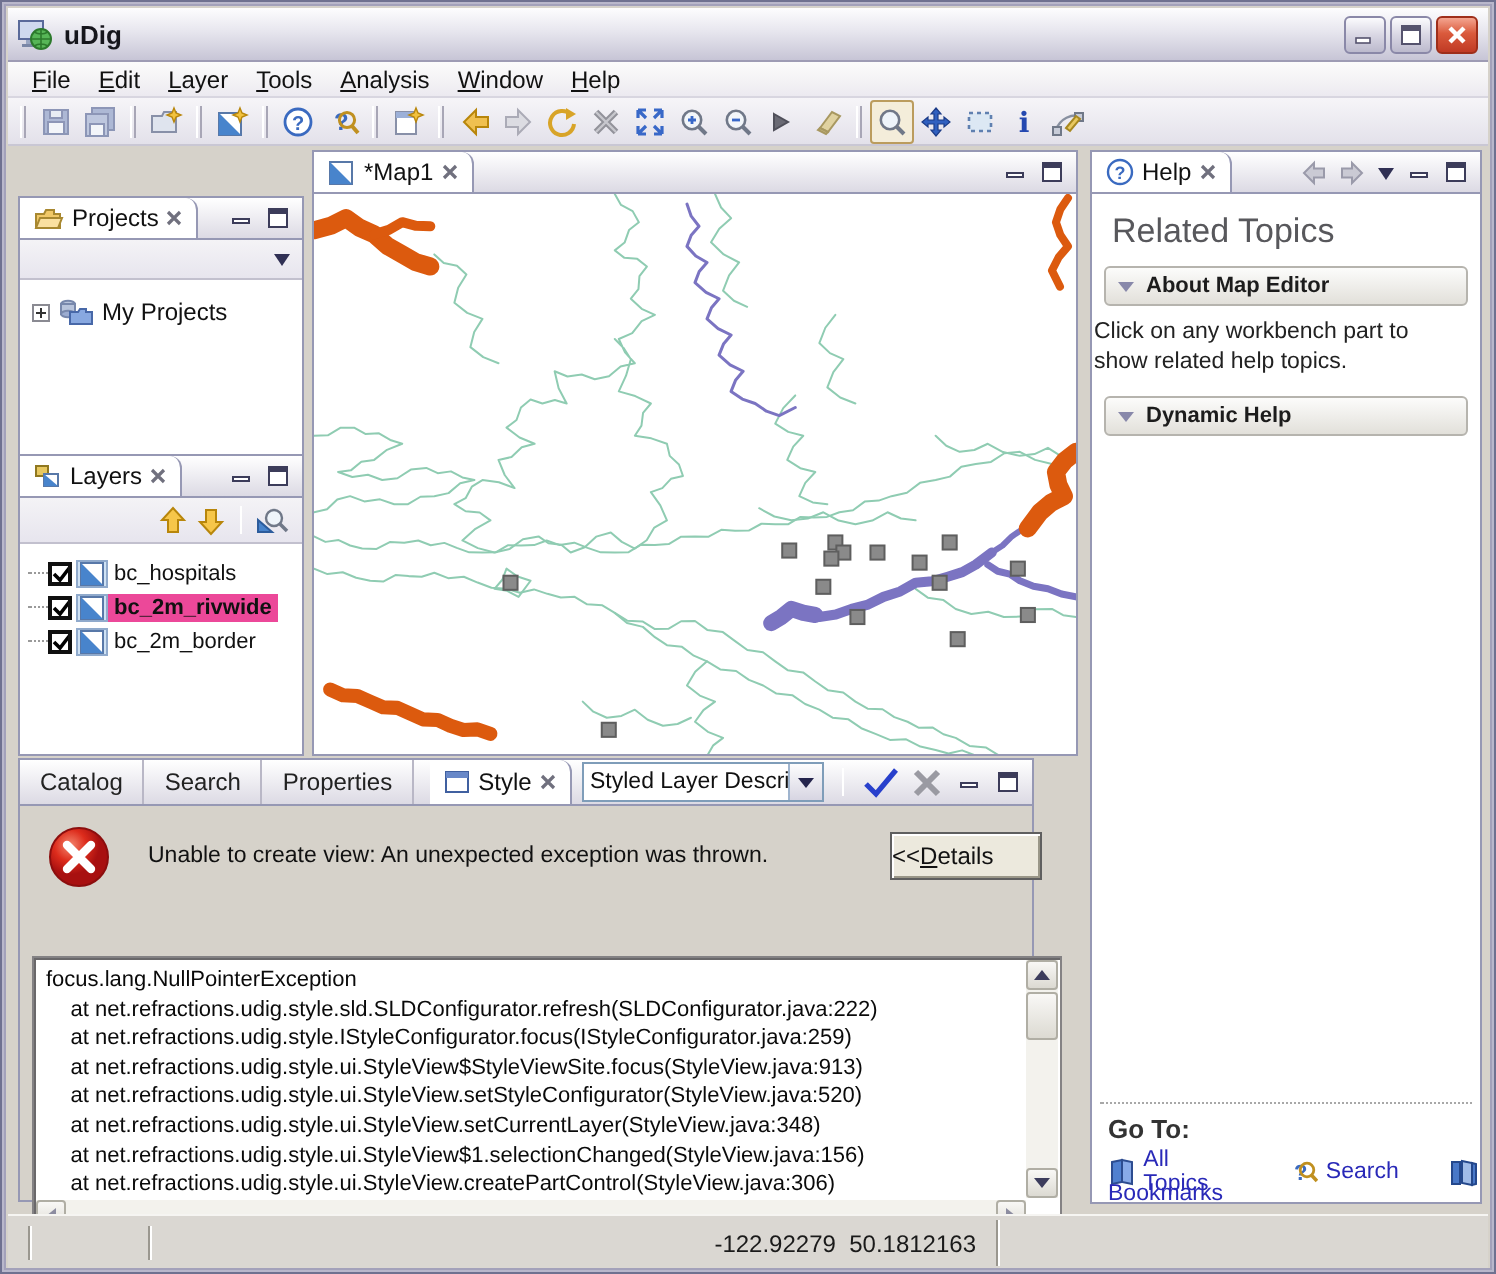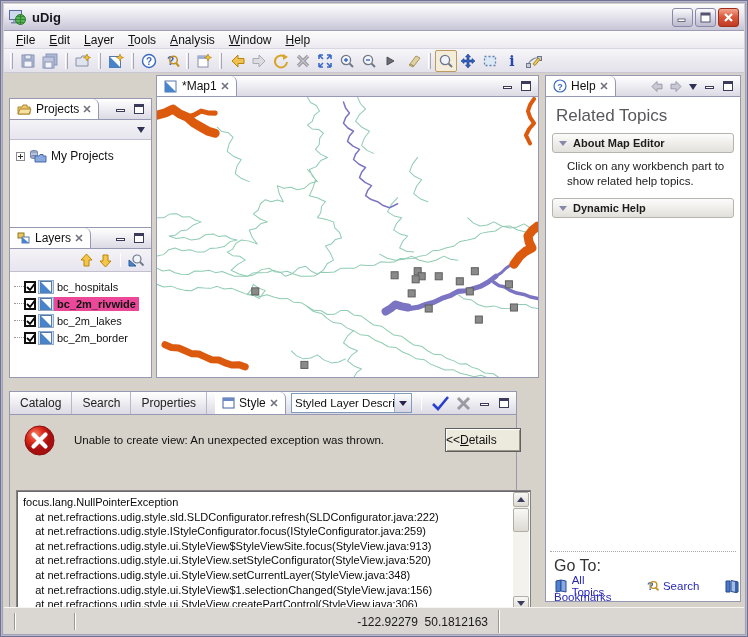--- a/index.html
+++ b/index.html
@@ -354,34 +354,20 @@
             <svg width="10" height="10">
               <path d="M1,5 L4,8 L9,1.5" stroke="#000" stroke-width="1.8" fill="none"></path>
             </svg>
           </span>
         <svg width="16" height="14" style="margin-left:2px;">
             <rect x="0.5" y="0.5" width="15" height="13" fill="#cfe2f4" stroke="#90aacc"></rect>
             <rect x="2.5" y="1.5" width="11" height="11" fill="#fff" stroke="#5878a8"></rect>
             <path d="M2.5,12.5 L2.5,1.5 L13.5,12.5 Z" fill="#4884cc"></path>
           </svg>
         <span class="layer-name">bc_2m_rivwide</span>
-      </div>
-      <div class="layer-row">
-        <span class="treedot"></span>
-        <span class="cbx">
-            <svg width="10" height="10">
-              <path d="M1,5 L4,8 L9,1.5" stroke="#000" stroke-width="1.8" fill="none"></path>
-            </svg>
-          </span>
-        <svg width="16" height="14" style="margin-left:2px;">
-            <rect x="0.5" y="0.5" width="15" height="13" fill="#cfe2f4" stroke="#90aacc"></rect>
-            <rect x="2.5" y="1.5" width="11" height="11" fill="#fff" stroke="#5878a8"></rect>
-            <path d="M2.5,12.5 L2.5,1.5 L13.5,12.5 Z" fill="#4884cc"></path>
-          </svg>
-        <span class="layer-name">bc_2m_lakes</span>
       </div>
       <div class="layer-row">
         <span class="treedot"></span>
         <span class="cbx">
             <svg width="10" height="10">
               <path d="M1,5 L4,8 L9,1.5" stroke="#000" stroke-width="1.8" fill="none"></path>
             </svg>
           </span>
         <svg width="16" height="14" style="margin-left:2px;">
             <rect x="0.5" y="0.5" width="15" height="13" fill="#cfe2f4" stroke="#90aacc"></rect>
@@ -487,27 +473,27 @@
             <span class="max"></span>
           </div>
       </div>
     </div>
     <div style="position:absolute;left:0;right:0;top:21px;bottom:0;background:#fff;">
       <div id="help-heading" class="abs" style="left:10px;top:9px;">Related Topics</div>
       <div class="hsection abs" style="left:6px;top:36px;width:182px;">
         <span class="tri-dn"></span>
         <span>About Map Editor</span>
       </div>
-      <div class="help-body abs" style="left:21px;top:62px;width:176px;">Click on any workbench part to show related help topics.</div>
+      <div class="help-body abs" style="left:1px;top:62px;width:176px;">Click on any workbench part to show related help topics.</div>
       <div class="hsection abs" style="left:6px;top:101px;width:182px;">
         <span class="tri-dn"></span>
         <span>Dynamic Help</span>
       </div>
       <div class="abs" style="left:4px;right:4px;top:454px;border-top:1px dotted #a8a8a8;"></div>
-      <div class="abs" style="left:8px;top:460px;font-size:16px;color:#333;">Go To:</div>
+      <div class="abs" style="left:8px;top:460px;font-size:13px;color:#333;font-weight:bold;">Go To:</div>
       <div class="abs" style="left:8px;top:477px;display:flex;gap:25px;align-items:center;">
         <span class="hlink">
           <svg width="14" height="14">
               <path d="M2,2 L7,1 L7,12 L2,13 Z" fill="#5080d0" stroke="#2c4c90"></path>
               <path d="M7,1 L12,2 L12,13 L7,12 Z" fill="#88aae8" stroke="#2c4c90"></path>
             </svg>
           <span>All Topics</span>
         </span>
         <span class="hlink">
           <svg width="15" height="14">
@@ -522,21 +508,21 @@
             <path d="M7,1.5 L12,2.5 L12,13.5 L7,12.5 Z" fill="#a0bce8" stroke="#24488c"></path>
             <path d="M12,2.5 L14,3 L14,13 L12,13.5 Z" fill="#4878c8" stroke="#24488c"></path>
           </svg>
       </div>
       <div class="abs hlink" style="left:8px;top:494px;">
           <span>Bookmarks</span>
         </div>
     </div>
   </div>
 
-  <div class="view" style="left:8px;top:378px;width:508px;height:222px;background:#d6d2ca;margin-top:12px;">
+  <div class="view" style="left:8px;top:378px;width:508px;height:222px;background:#d6d2ca;">
     <div class="tabrow" style="height:23px;">
       <div class="tab-flat">
           <span>Catalog</span>
         </div>
       <div class="tab-flat">
           <span>Search</span>
         </div>
       <div class="tab-flat">
           <span>Properties</span>
         </div>

